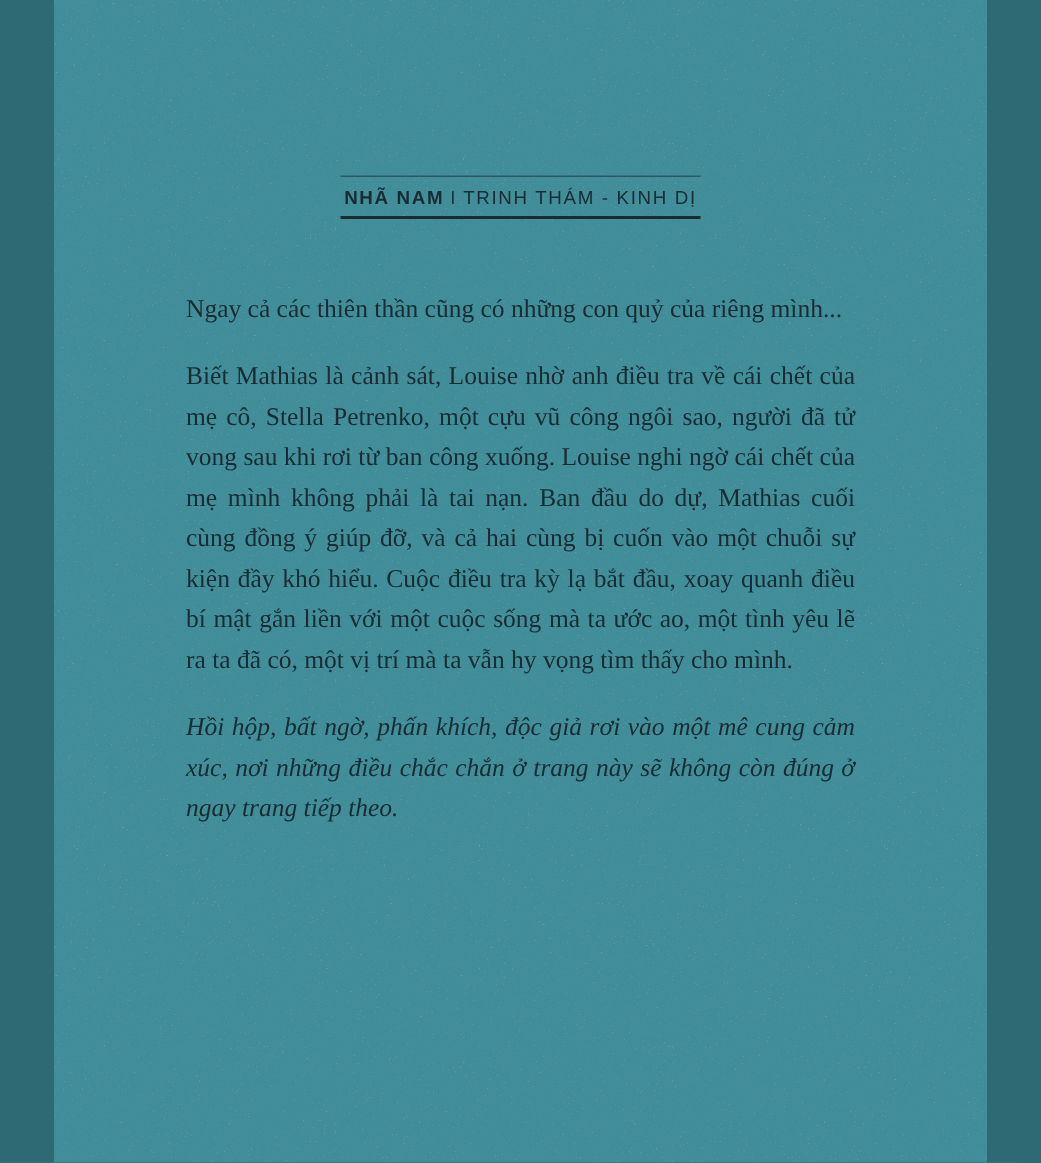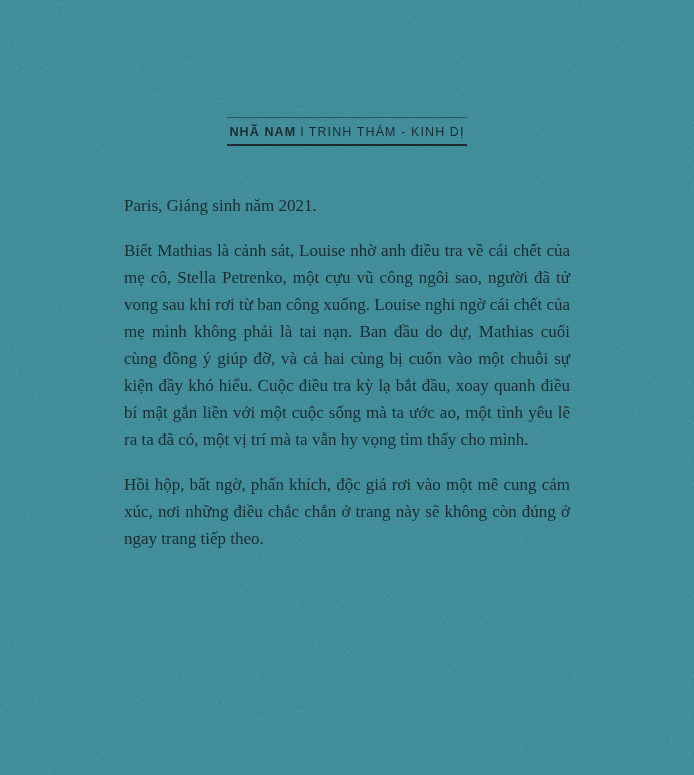--- a/index.html
+++ b/index.html
@@ -4,21 +4,21 @@
 <style>
   :root {
     --background: #418e9a;
     --ink: #1a2b31;
     --rule: #1a2b31;
   }
   * { margin: 0; padding: 0; box-sizing: border-box; }
   html, body { background: #2e6a74; }
   .page {
     position: relative;
-    width: 694px;
+    width: 622px;
     height: 775px;
     margin: 0 auto;
     background: var(--background);
     overflow: hidden;
   }
   .texture {
     position: absolute;
     inset: 0;
     width: 100%;
     height: 100%;
@@ -58,21 +58,21 @@
   .synopsis {
     width: 446px;
     margin: 46px auto 0 auto;
     font-family: "Liberation Serif", "DejaVu Serif", serif;
     font-size: 17px;
     line-height: 27px;
     text-align: justify;
     color: var(--ink);
   }
   .synopsis p { margin-bottom: 18px; }
-  .synopsis p:last-child { margin-bottom: 16px; }
+  .synopsis p:last-child { margin-bottom: 16px; font-style: italic; }
 </style>
 </head>
 <body>
 
 <div class="page">
 
   <svg class="texture" width="694" height="775" viewBox="0 0 694 775" preserveAspectRatio="none" aria-hidden="true">
     <defs>
       <filter id="lightSpecks" x="0" y="0" width="100%" height="100%">
         <feTurbulence type="fractalNoise" baseFrequency="0.85" numOctaves="2" seed="3" stitchTiles="stitch" result="n"></feTurbulence>
@@ -91,19 +91,19 @@
   <div class="content">
 
     <div class="header">
       <div class="header-overline"></div>
       <div class="header-text">
         <span class="publisher">NHÃ NAM</span><span class="separator">I</span><span class="genre">TRINH THÁM - KINH DỊ</span>
       </div>
     </div>
 
     <div class="synopsis">
-      <p>Paris, Giáng sinh năm 2021.</p>
+      <p>Ngay cả các thiên thần cũng có những con quỷ của riêng mình...</p>
       <p>Biết Mathias là cảnh sát, Louise nhờ anh điều tra về cái chết của mẹ cô, Stella Petrenko, một cựu vũ công ngôi sao, người đã tử vong sau khi rơi từ ban công xuống. Louise nghi ngờ cái chết của mẹ mình không phải là tai nạn. Ban đầu do dự, Mathias cuối cùng đồng ý giúp đỡ, và cả hai cùng bị cuốn vào một chuỗi sự kiện đầy khó hiểu. Cuộc điều tra kỳ lạ bắt đầu, xoay quanh điều bí mật gắn liền với một cuộc sống mà ta ước ao, một tình yêu lẽ ra ta đã có, một vị trí mà ta vẫn hy vọng tìm thấy cho mình.</p>
       <p>Hồi hộp, bất ngờ, phấn khích, độc giả rơi vào một mê cung cảm xúc, nơi những điều chắc chắn ở trang này sẽ không còn đúng ở ngay trang tiếp theo.</p>
     </div>
 
   </div>
 </div>
 
 </body></html>

